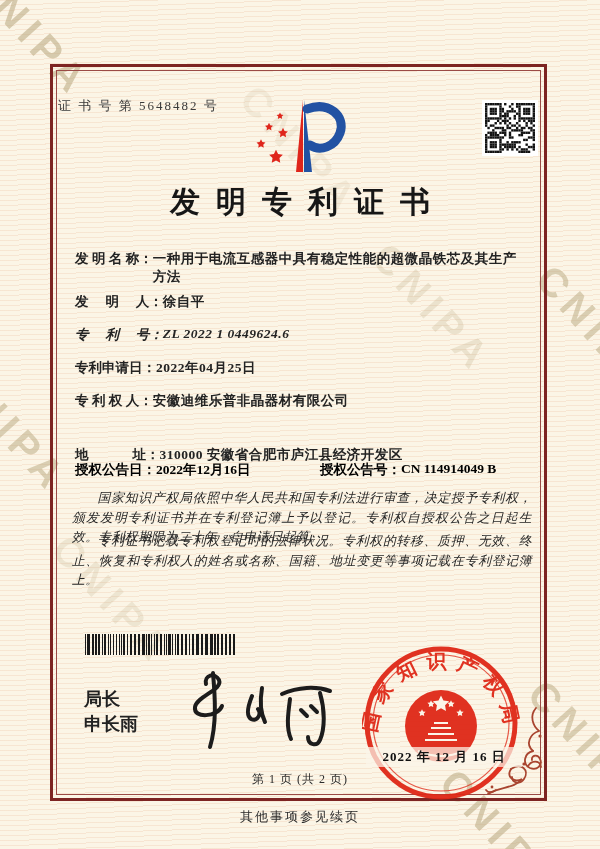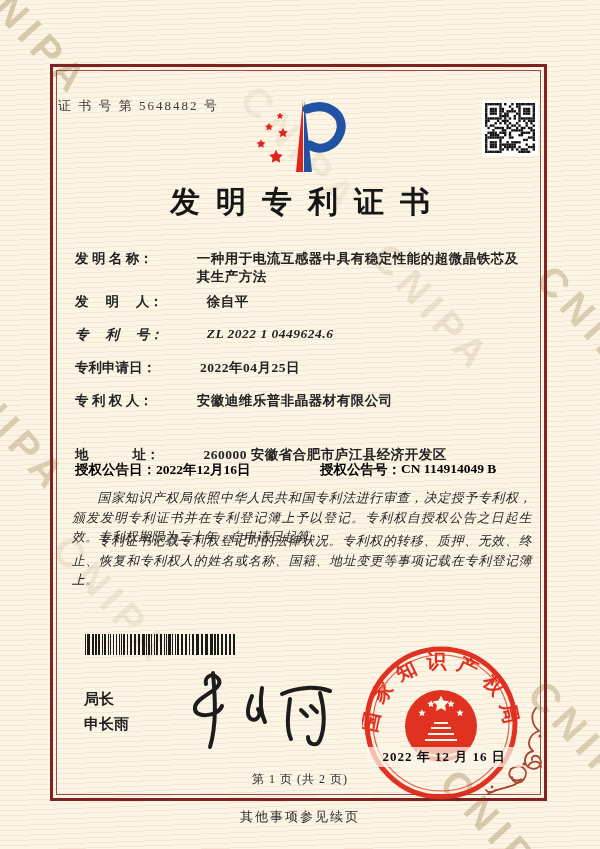--- a/index.html
+++ b/index.html
@@ -22,30 +22,30 @@
     position:absolute;left:50px;top:64px;width:491px;height:731px;
     border:3px solid var(--border,#7d2422);z-index:1;
   }
   .frame-inner{position:absolute;inset:3px;border:1px solid var(--borderLight,#9b4a45);}
   .abs{position:absolute;z-index:3;}
   .cert-no{left:58px;top:97px;font-size:13px;letter-spacing:2px;color:#3a3a3a;}
   .logo{left:230px;top:96px;width:140px;height:84px;}
   .qr{left:482px;top:100px;width:56px;height:56px;background:#fff;padding:3px;box-sizing:border-box;}
   .title{left:0;right:0;top:182px;text-align:center;font-size:30px;font-weight:bold;
     letter-spacing:16px;text-indent:16px;color:#161616;}
-  .field{left:75px;width:452px;display:flex;font-size:13.5px;font-weight:600;color:#232323;gap:44px;}
+  .field{left:75px;width:452px;display:flex;font-size:13.5px;font-weight:600;color:#232323;}
   .field .lab{flex:none;white-space:pre;}
   .field .val{flex:1;letter-spacing:0.5px;}
   .grant{left:75px;top:461px;width:455px;display:flex;font-size:13.5px;font-weight:600;color:#000000;}
   .grant .pair1{width:245px;display:flex;}
   .grant .pair2{flex:1;display:flex;}
   .para{left:72px;width:460px;font-size:12.8px;line-height:19.5px;color:#262626;
     text-indent:2em;font-style:italic;letter-spacing:0.4px;text-align:justify;}
   .barcode{left:85px;top:634px;width:156px;height:21px;}
-  .director{left:84px;top:687px;font-size:15px;font-weight:bold;line-height:25px;color:#222;}
+  .director{left:84px;top:687px;font-size:18px;font-weight:bold;line-height:25px;color:#222;}
   .sig{left:178px;top:668px;width:155px;height:82px;z-index:4;}
   .seal{left:362px;top:644px;width:158px;height:158px;z-index:4;opacity:0.95;}
   .seal-date{left:366px;top:747px;width:156px;text-align:center;z-index:5;
     font-size:13px;font-weight:bold;color:#111;letter-spacing:1px;
     background:rgba(251,245,233,0.72);padding:1px 0;}
   .page-info{left:0;right:0;top:771px;text-align:center;font-size:12px;color:#2b2b2b;letter-spacing:1px;}
   .footer-note{left:0;right:0;top:808px;text-align:center;font-size:13px;color:#2b2b2b;letter-spacing:2px;}
   .flourish{left:484px;top:706px;width:60px;height:92px;z-index:2;}
 </style>
 </head>
@@ -355,21 +355,21 @@
 <div class="abs field" style="top:359px;">
   <span class="lab">专利申请日：</span>
   <span class="val">2022年04月25日</span>
 </div>
 <div class="abs field" style="top:392px;">
   <span class="lab">专 利 权 人：</span>
   <span class="val">安徽迪维乐普非晶器材有限公司</span>
 </div>
 <div class="abs field" style="top:446px;align-items:center;">
   <span class="lab">地　　　 址：</span>
-  <span class="val">260000 安徽省合肥市庐江县经济开发区</span>
+  <span class="val">310000 安徽省合肥市庐江县经济开发区</span>
 </div>
 
 <div class="abs grant">
   <span class="pair1">
     <span class="lab">授权公告日：</span>
     <span>2022年12月16日</span>
   </span>
   <span class="pair2">
     <span class="lab">授权公告号：</span>
     <span>CN 114914049 B</span>

